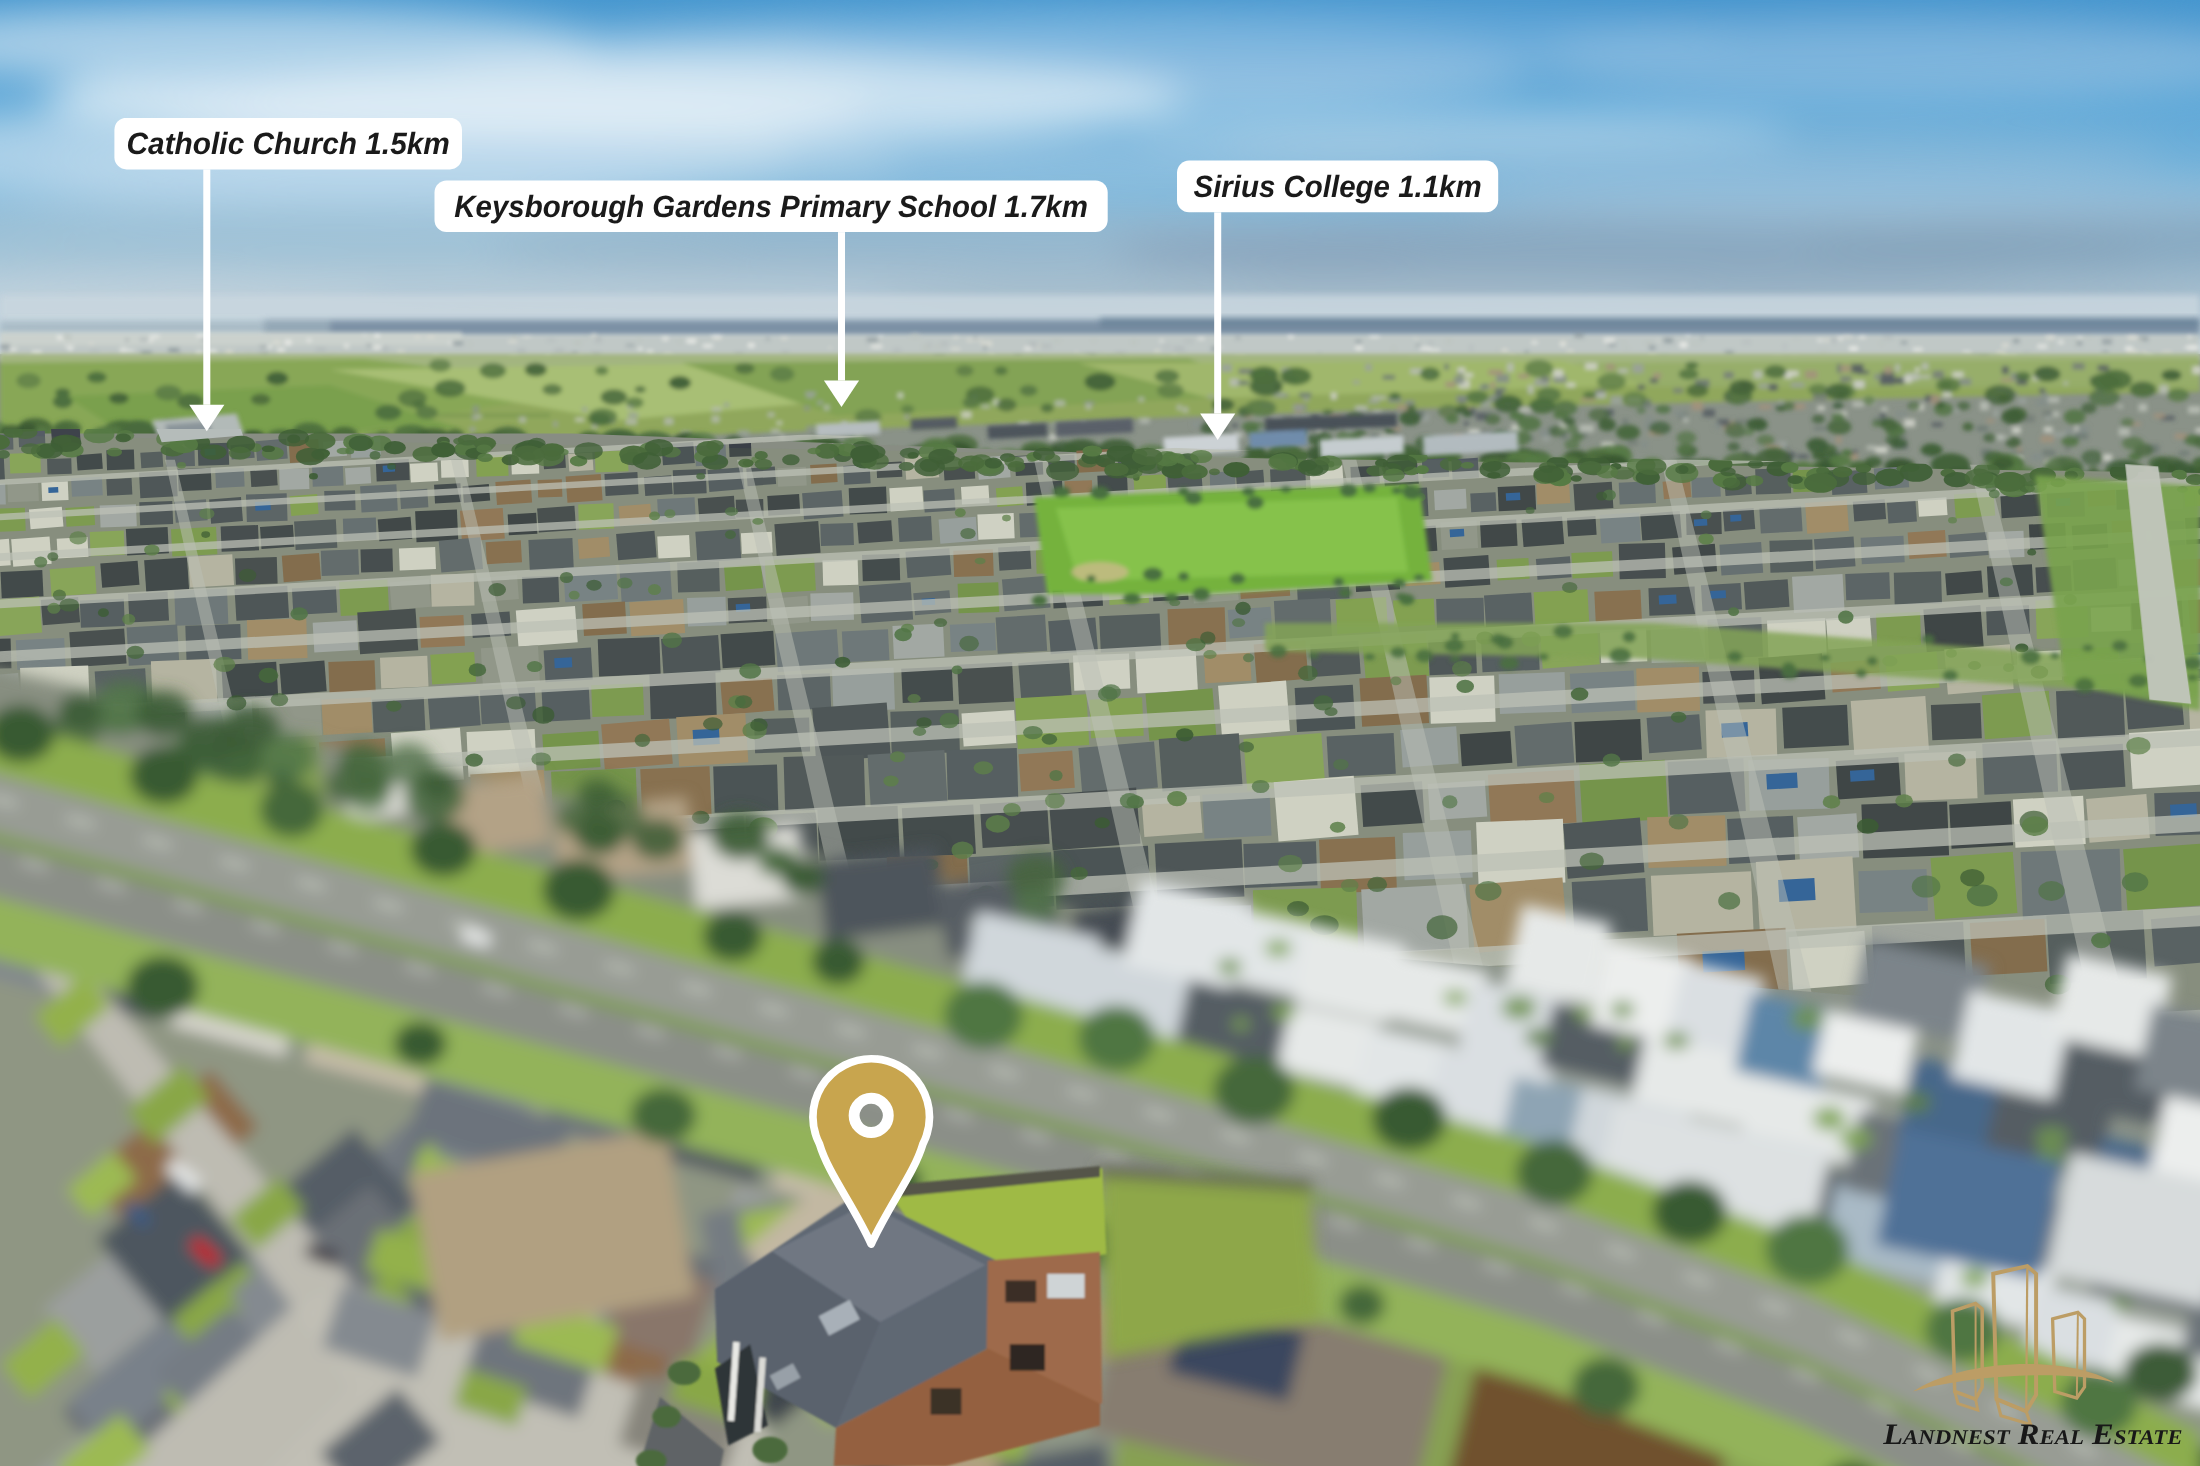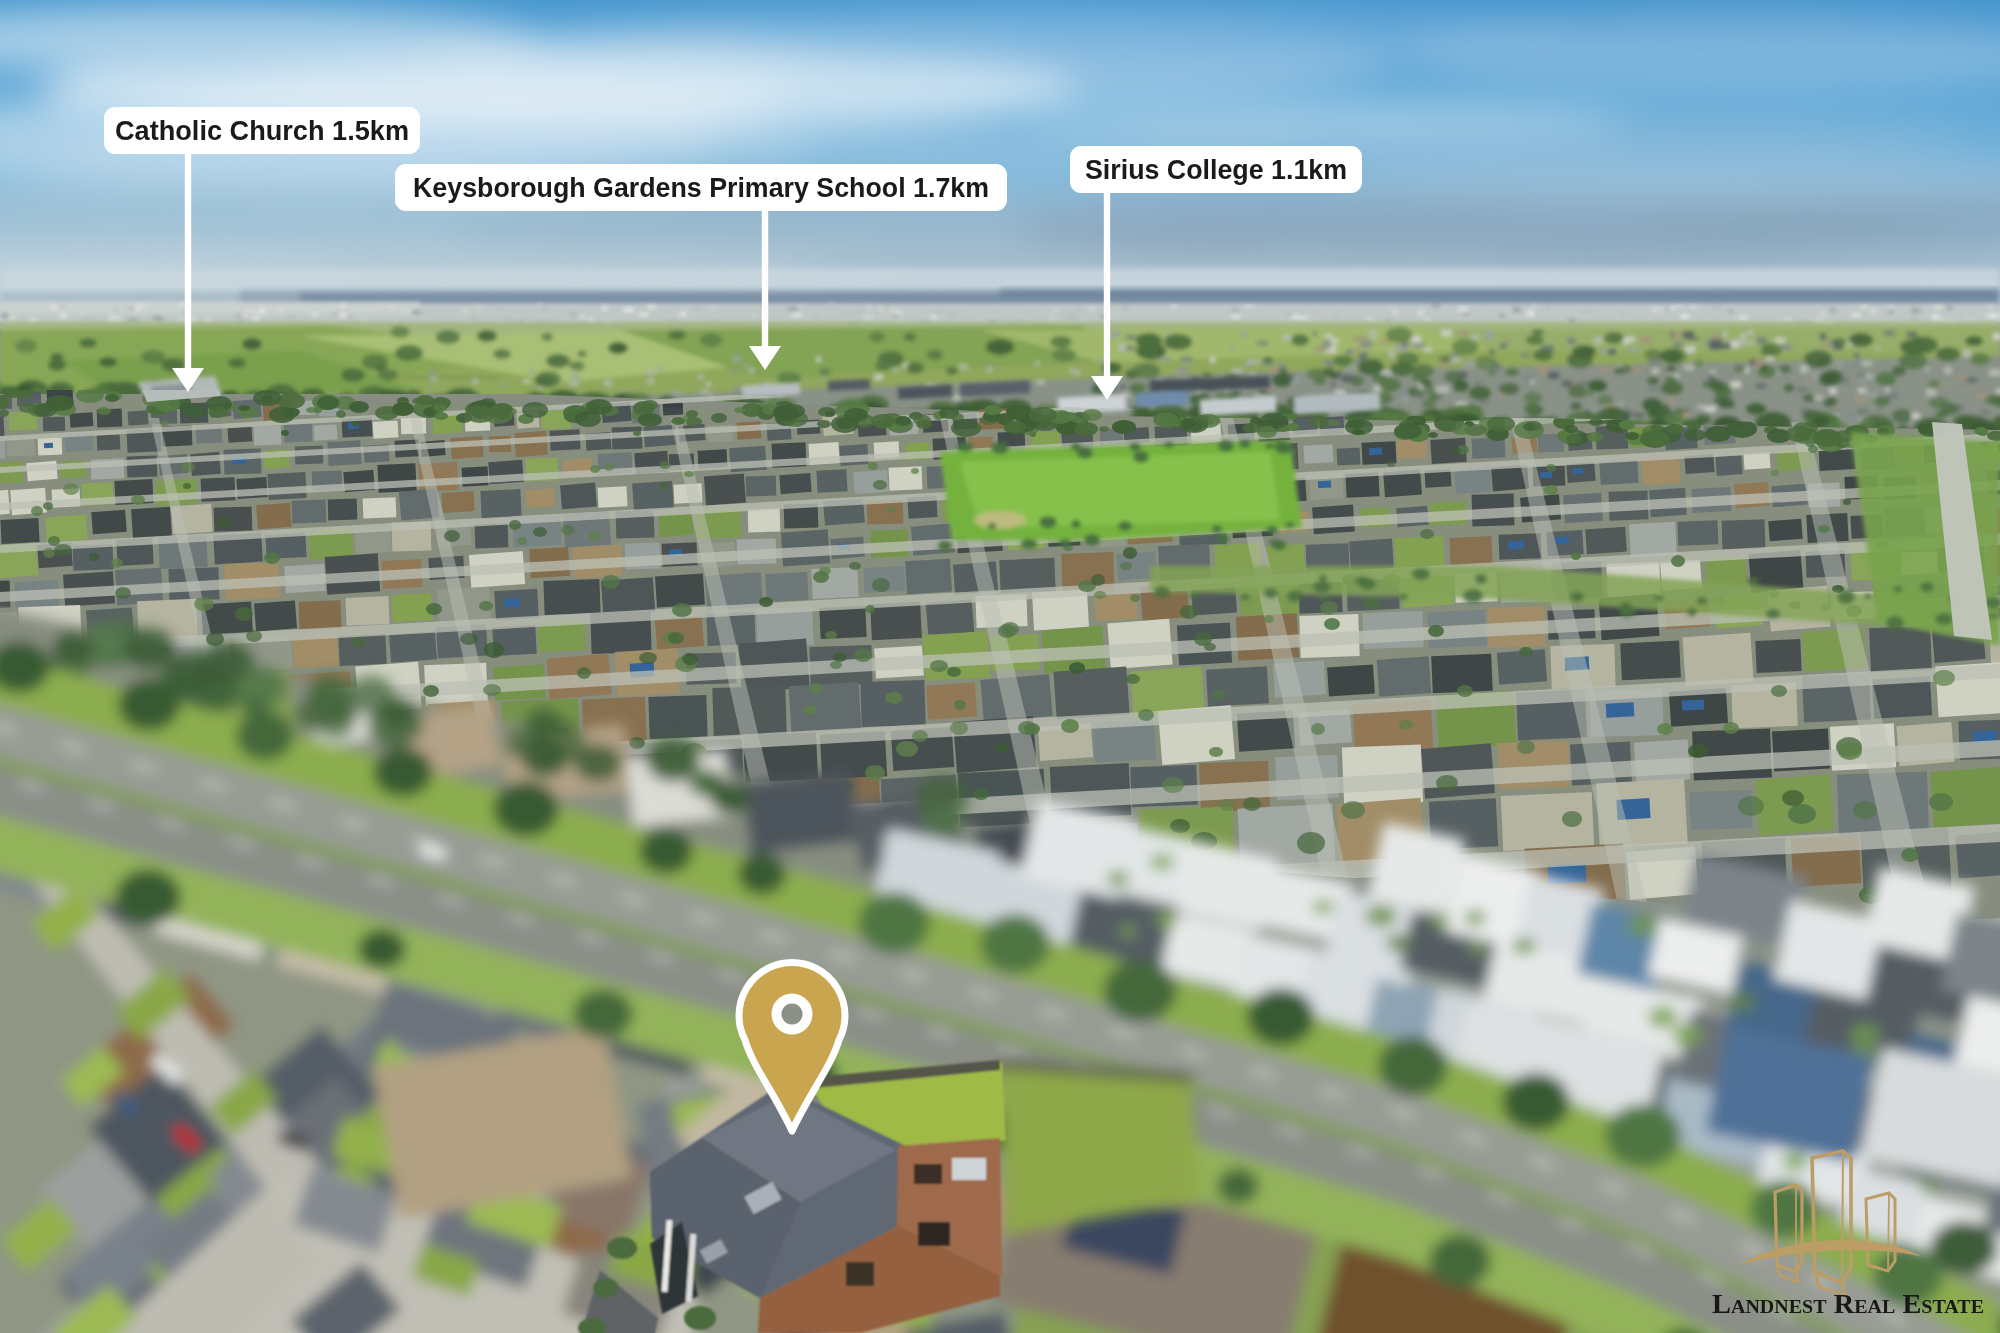--- a/index.html
+++ b/index.html
@@ -1,16 +1,16 @@
 <!DOCTYPE html>
 <html><head>
 <meta charset="utf-8">
 <style>
 html,body{margin:0;padding:0;background:#8a9288;}
-#scene{width:2000px;height:1333px;overflow:hidden;position:relative;}
+#scene{width:2000px;height:1333px;overflow:hidden;position:relative;font-style:italic;}
 </style>
 </head>
 <body>
 <div id="scene">
 <svg width="2000" height="1333" viewBox="0 0 2000 1333" xmlns="http://www.w3.org/2000/svg">
 <defs>
 <linearGradient id="skyg" x1="0" y1="0" x2="0" y2="1">
 <stop offset="0" stop-color="#4697cf"></stop>
 <stop offset="0.3" stop-color="#60a9d8"></stop>
 <stop offset="0.55" stop-color="#7cb6da"></stop>

